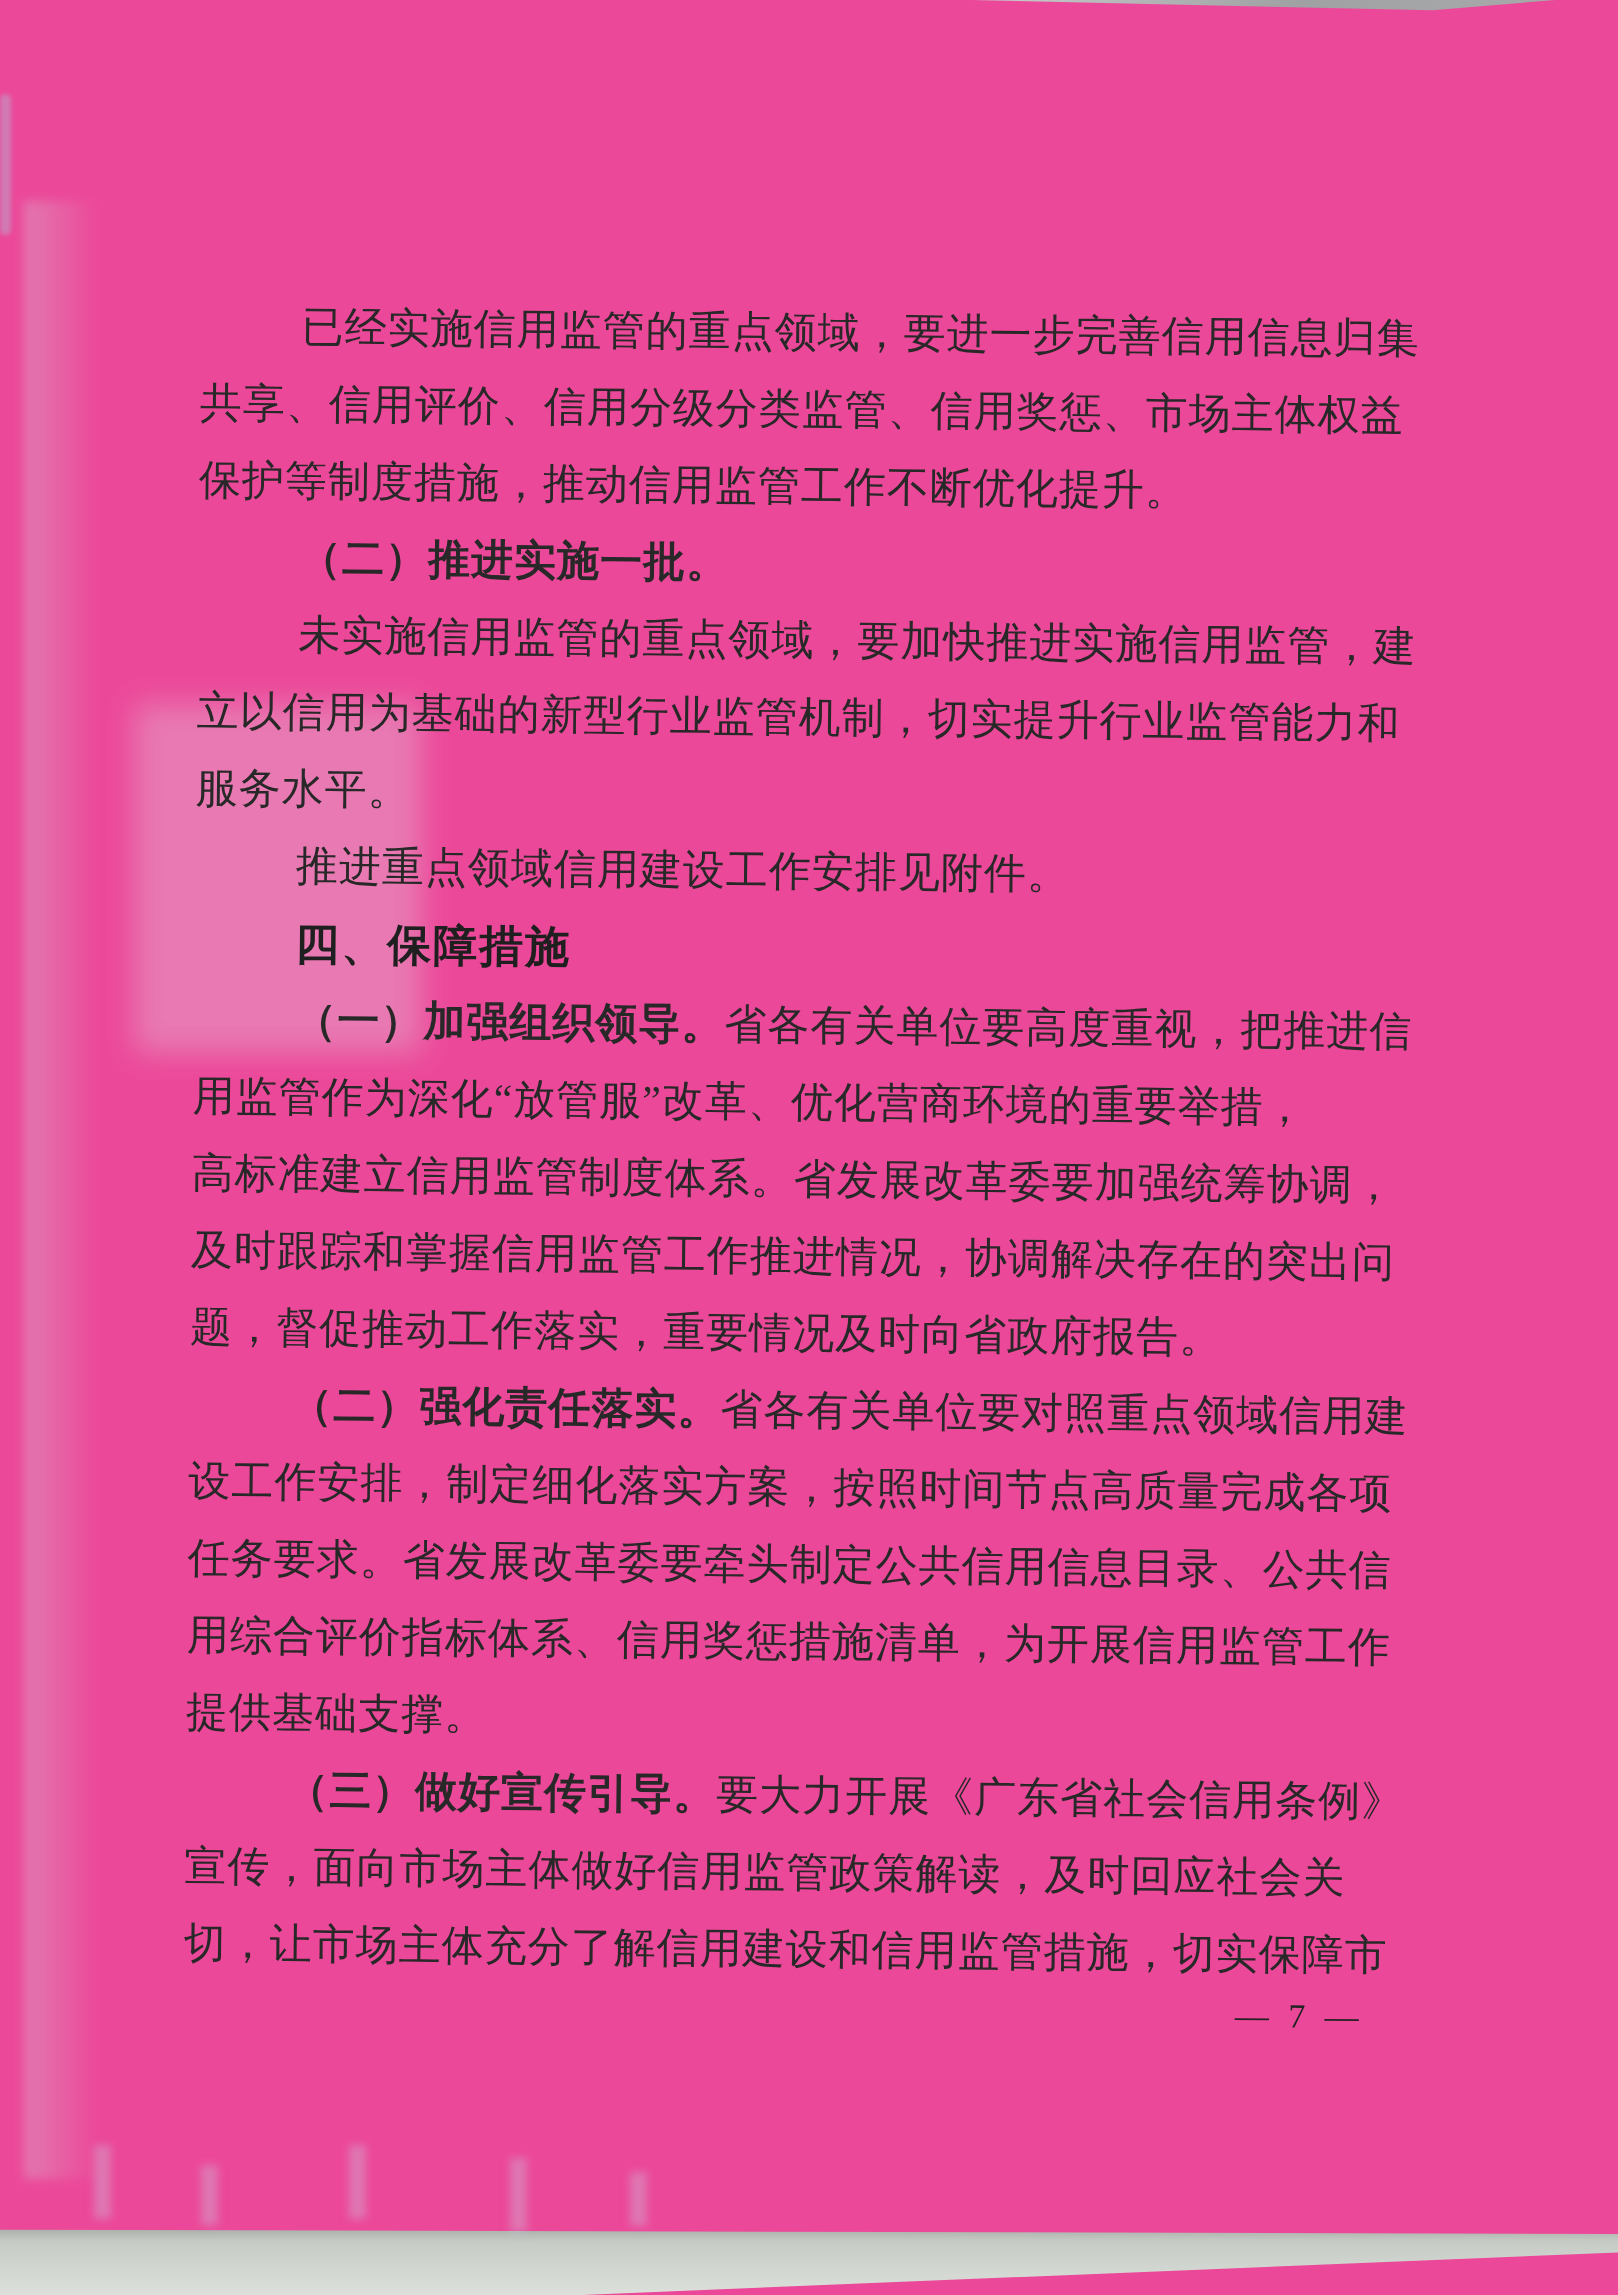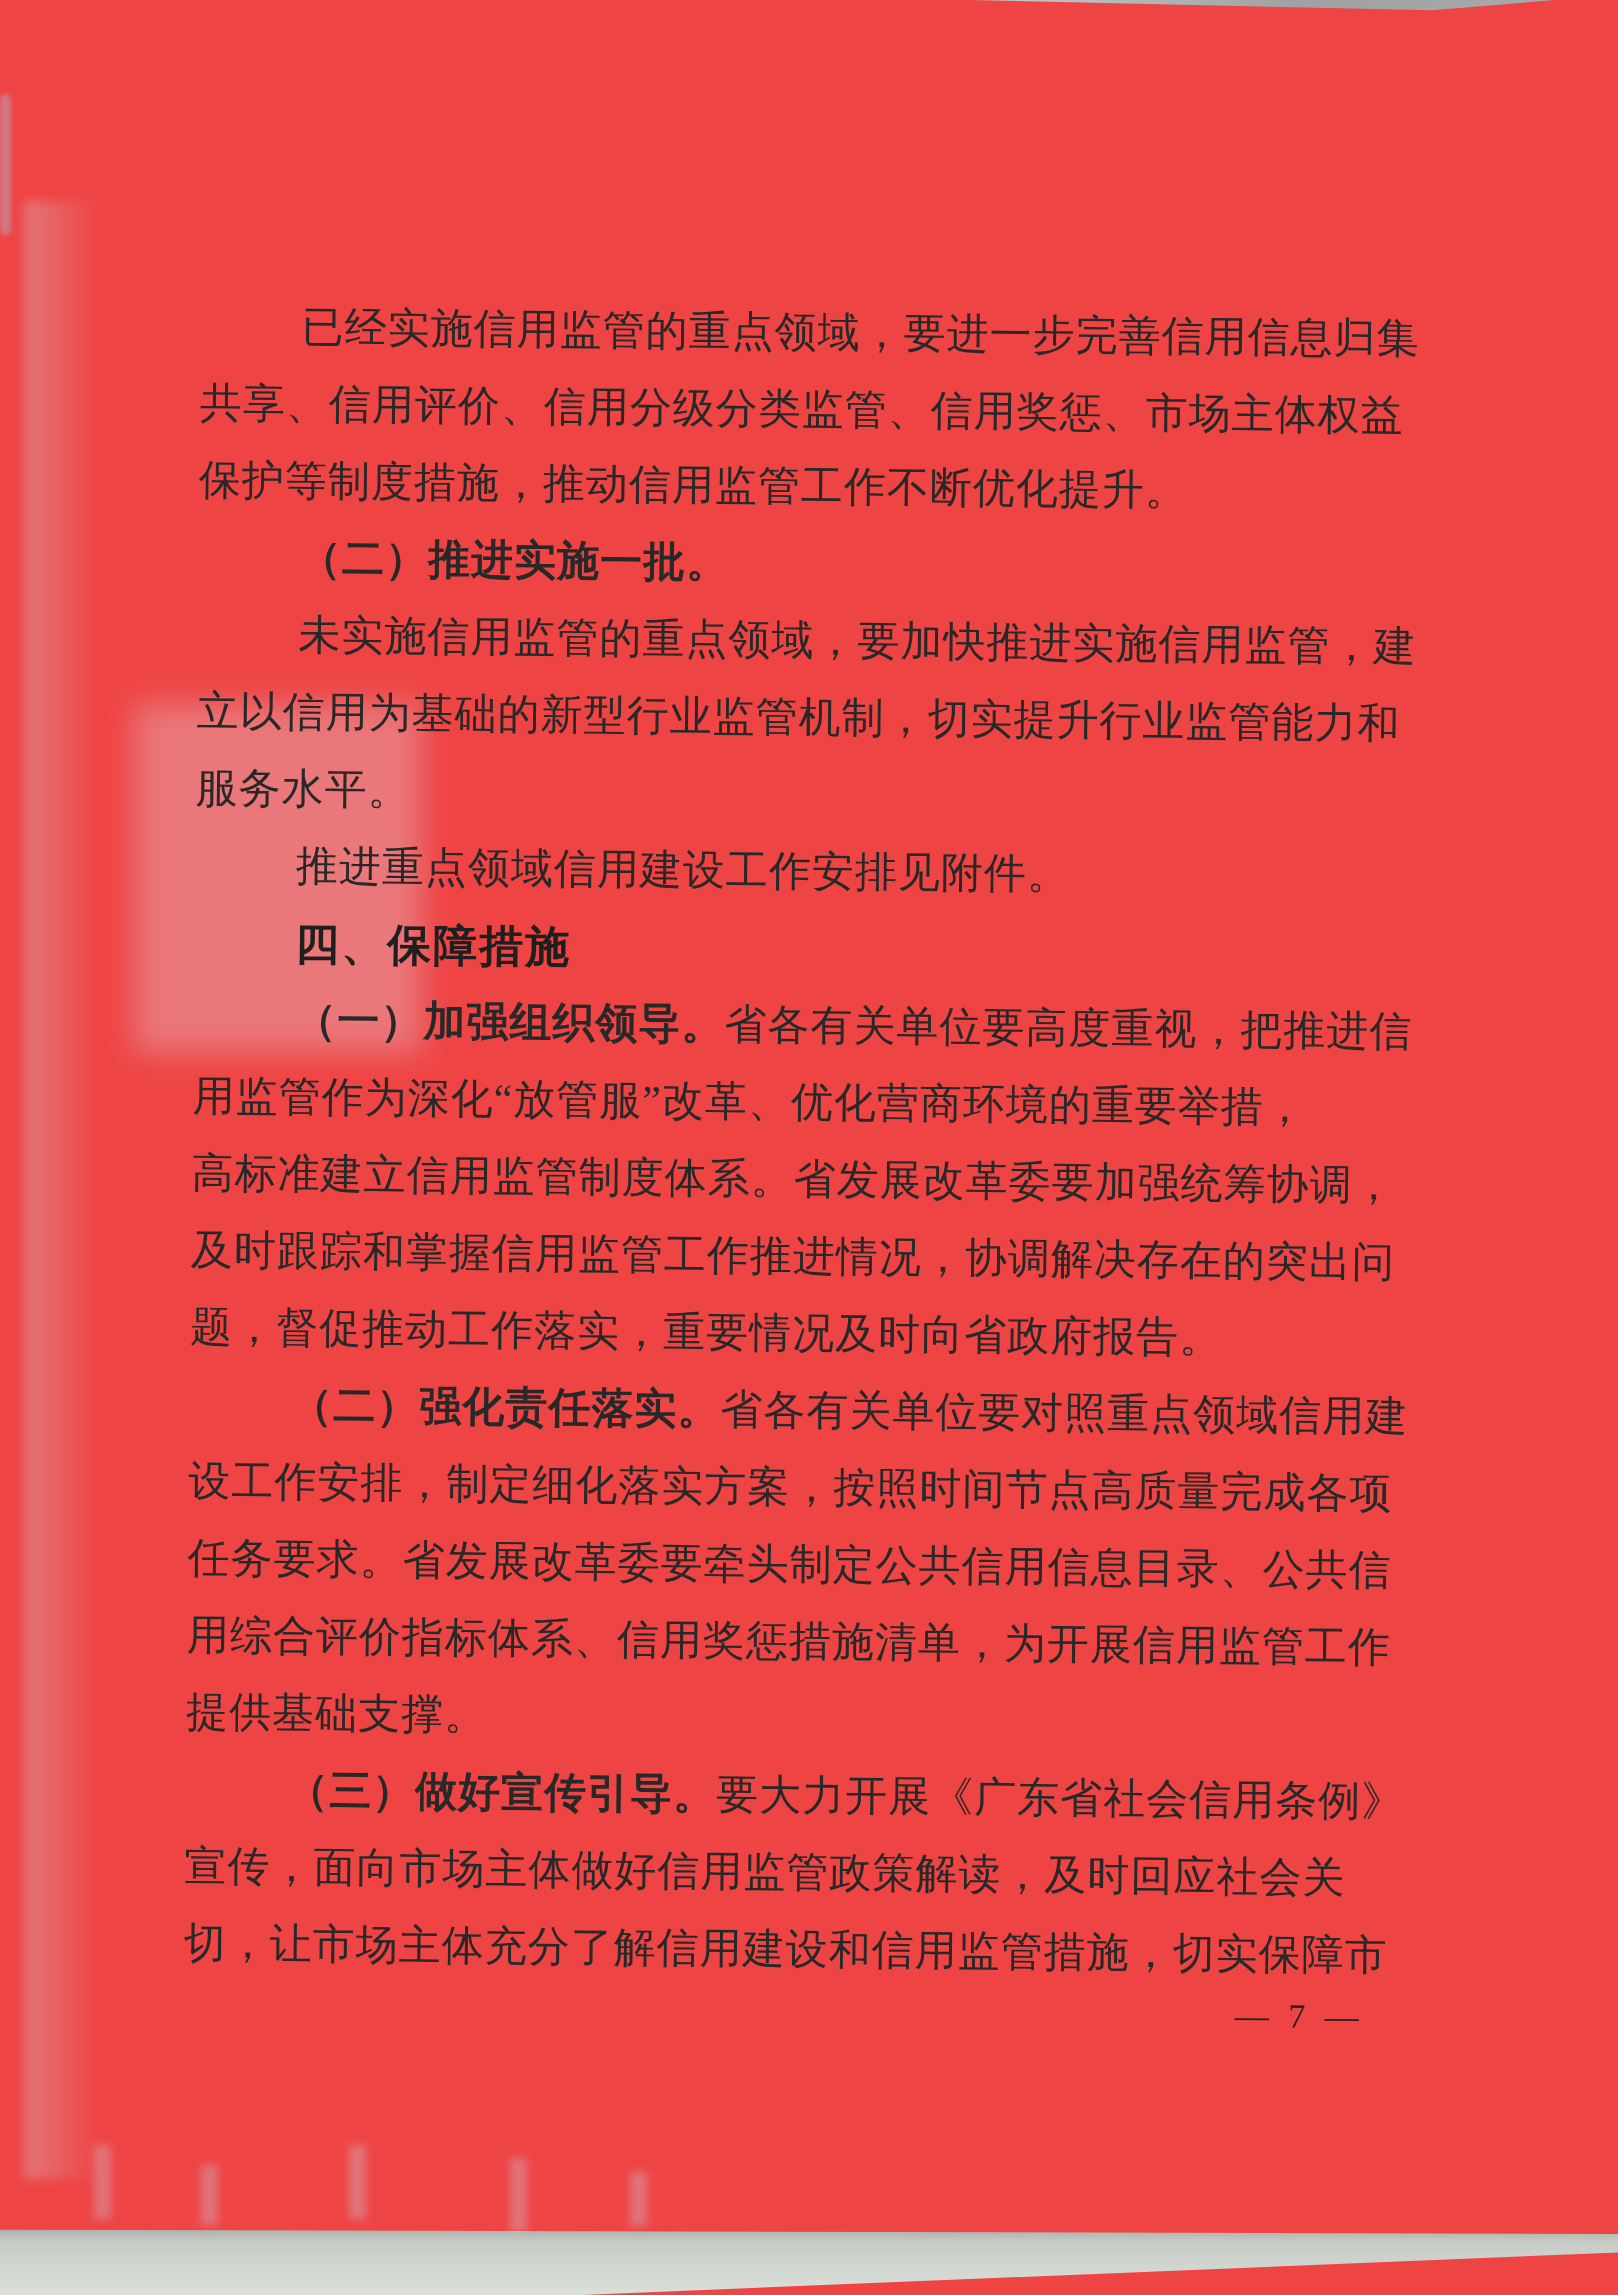--- a/index.html
+++ b/index.html
@@ -1,19 +1,19 @@
 <!DOCTYPE html>
 <html style="font-size:10.7px"><head>
 <meta charset="utf-8">
 <style>
   html,body{margin:0;padding:0;background:#ffffff;}
   .page{
     position:relative;
     width:1618px;height:2295px;
-    background:#ef4444;
+    background:#ec4899;
     overflow:hidden;
     font-family:"Liberation Serif","DejaVu Serif",serif;
   }
   
   .textblock{
     position:absolute;left:201px;top:288px;width:1201px;
     transform:rotate(0.6deg);
     transform-origin:0 0;
     color:#282828;
   }

